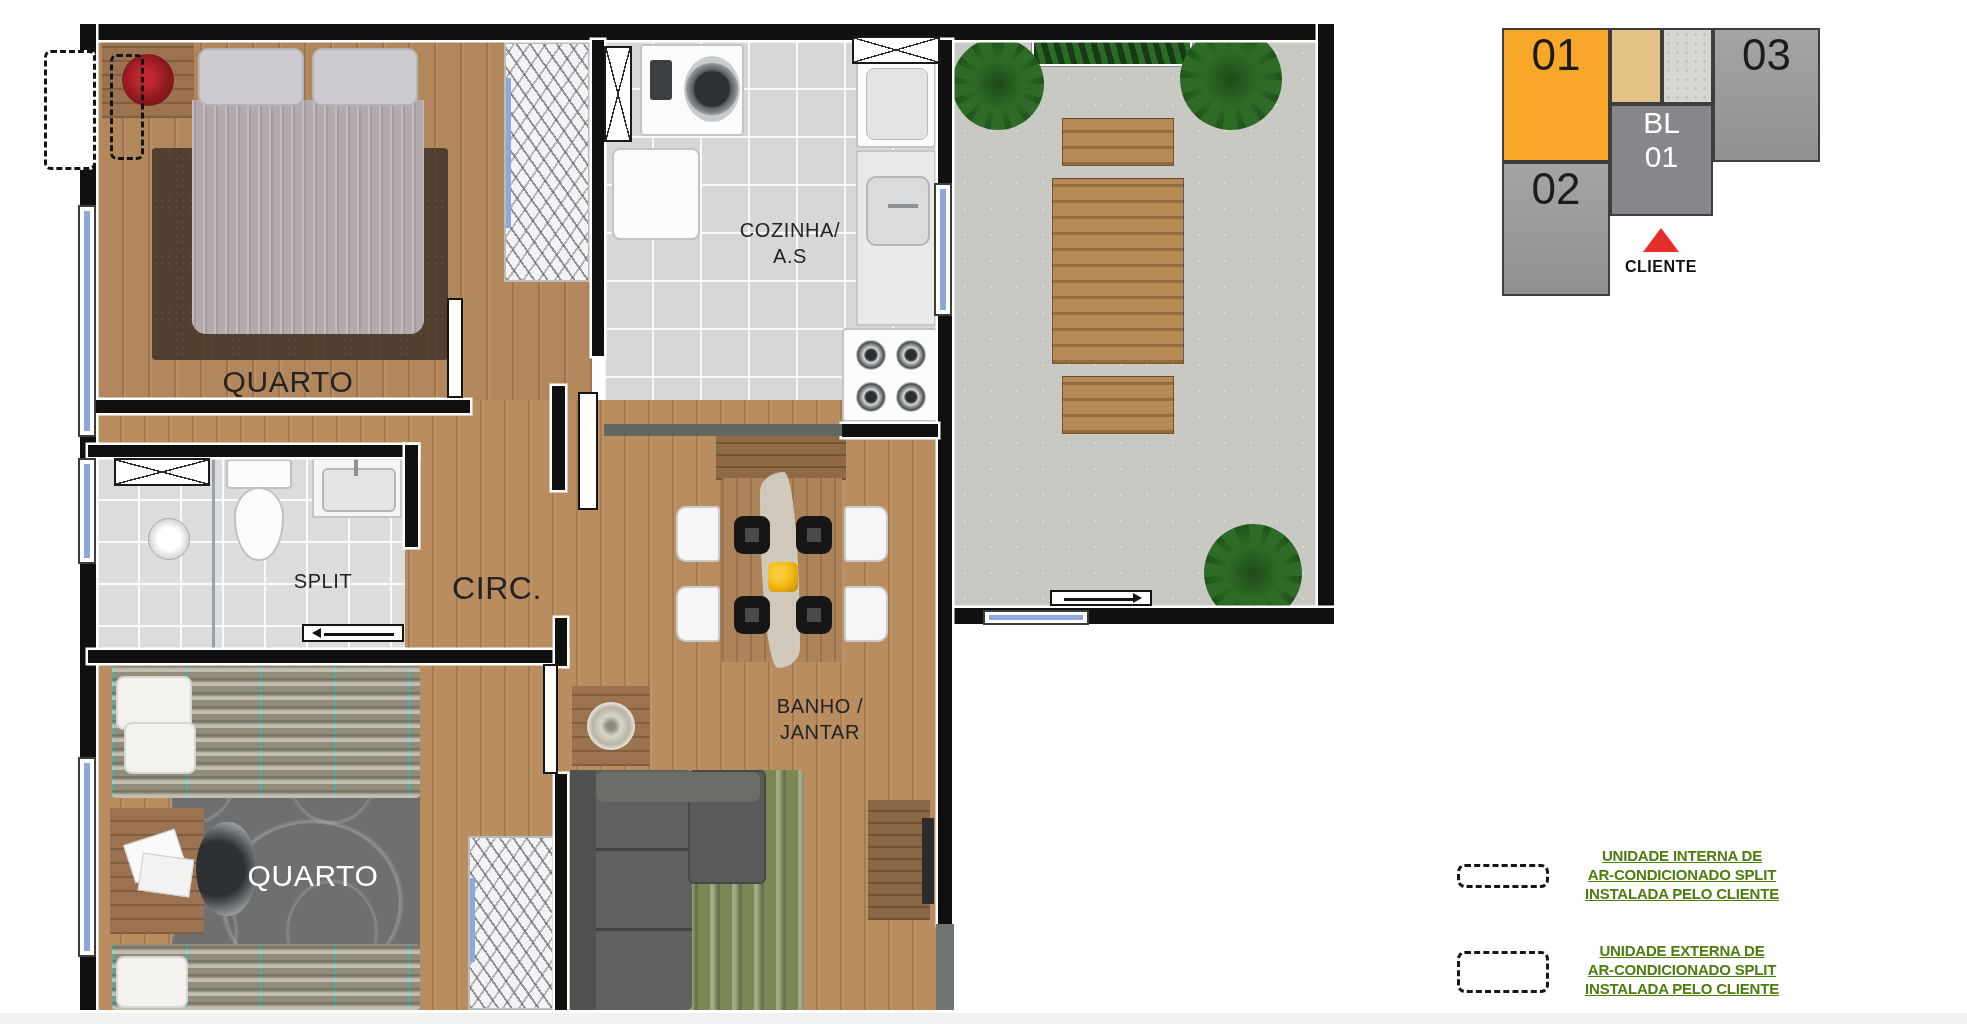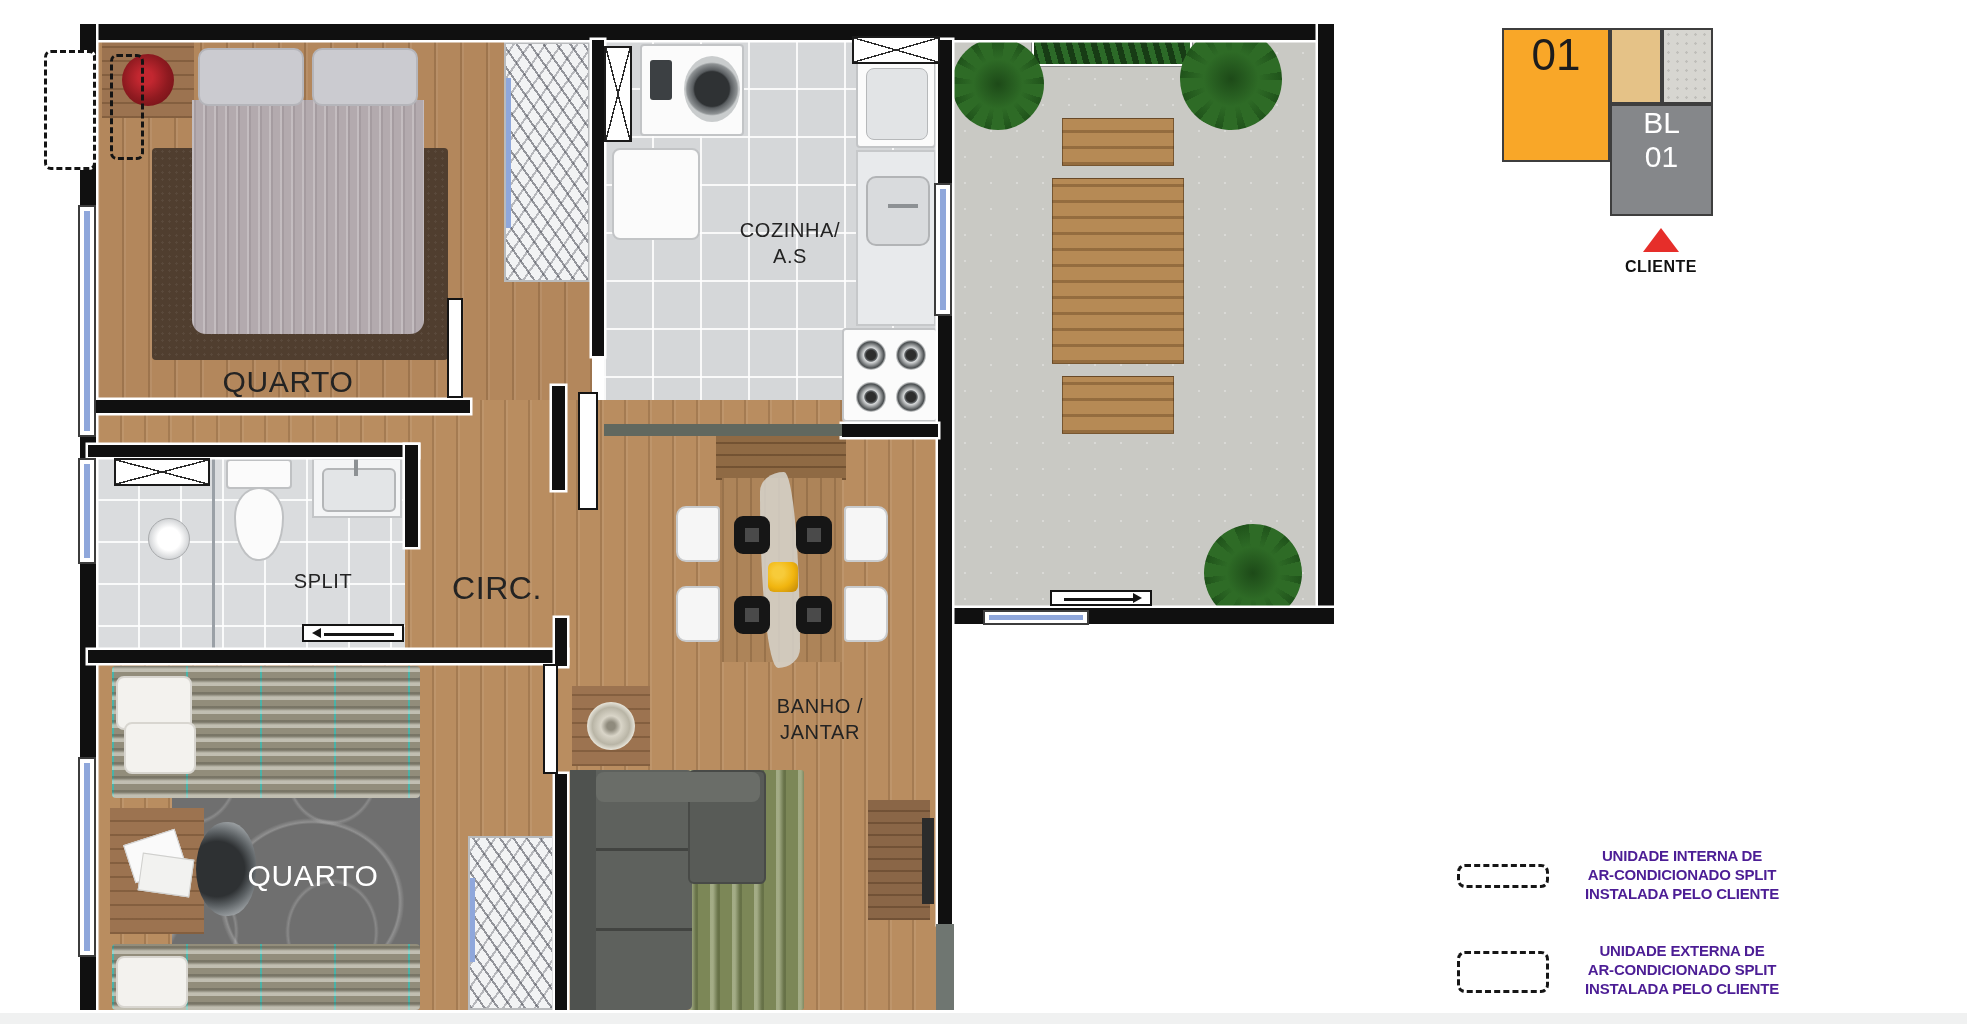--- a/index.html
+++ b/index.html
@@ -96,21 +96,21 @@
   .kcell.conc{background-color:#D7D6D1;background-image:radial-gradient(rgba(120,120,115,.25) 1px, rgba(0,0,0,0) 1.5px);background-size:9px 9px;}
   .kcell.dark{background:#85878A;color:#ffffff;font-size:30px;line-height:1.12;text-align:center;}
   .ktri{position:absolute;width:0;height:0;border-left:18px solid rgba(0,0,0,0);
     border-right:18px solid rgba(0,0,0,0);border-bottom:24px solid #E62E2A;}
   .kaccess{position:absolute;font-size:16px;font-weight:bold;letter-spacing:.5px;color:#111;
     transform:translateX(-50%);}
 
   
   .legend-box{position:absolute;border:3px dashed #161616;border-radius:8px;background:#fff;box-sizing:border-box;}
   .legend-text{position:absolute;width:228px;text-align:center;font-size:15px;font-weight:bold;
-    line-height:19px;color:#4c1d95;letter-spacing:-0.2px;}
+    line-height:19px;color:#4d7c0f;letter-spacing:-0.2px;text-decoration:underline;}
 
   .bottom-band{background:#F0F1F1;}
 </style>
 </head>
 <body>
 
 <div id="canvas">
 
   <div class="abs floor-wood" style="left:96px;top:40px;width:496px;height:360px;"></div>
   <div class="abs floor-tile" style="left:604px;top:40px;width:334px;height:384px;"></div>
@@ -281,28 +281,34 @@
     <span>JANTAR</span>
   </div>
   <div class="rlabel lbl30 white-label" style="left:313px;top:876px;">
     <span>QUARTO</span>
   </div>
 
   <div id="keyplan">
     <div class="kcell orange" style="left:2px;top:2px;width:108px;height:134px;">
       <span>01</span>
     </div>
+    <div class="kcell gray" style="left:2px;top:136px;width:108px;height:134px;">
+      <span>02</span>
+    </div>
     <div class="kcell tan" style="left:110px;top:2px;width:52px;height:76px;"></div>
     <div class="kcell conc" style="left:162px;top:2px;width:51px;height:76px;"></div>
     <div class="kcell dark" style="left:110px;top:78px;width:103px;height:112px;">
       <span>
         <span style="display:block;">BL</span>
         <span style="display:block;">01</span>
       </span>
     </div>
+    <div class="kcell gray" style="left:213px;top:2px;width:107px;height:134px;">
+      <span>03</span>
+    </div>
     <div class="ktri" style="left:143px;top:202px;"></div>
     <div class="kaccess" style="left:161px;top:232px;">CLIENTE</div>
   </div>
 
   <div>
     <div class="legend-box" style="left:1457px;top:864px;width:92px;height:24px;"></div>
     <div class="legend-text" style="left:1568px;top:846px;">
       <span style="display:block;">UNIDADE INTERNA DE</span>
       <span style="display:block;">AR-CONDICIONADO SPLIT</span>
       <span style="display:block;">INSTALADA PELO CLIENTE</span>

